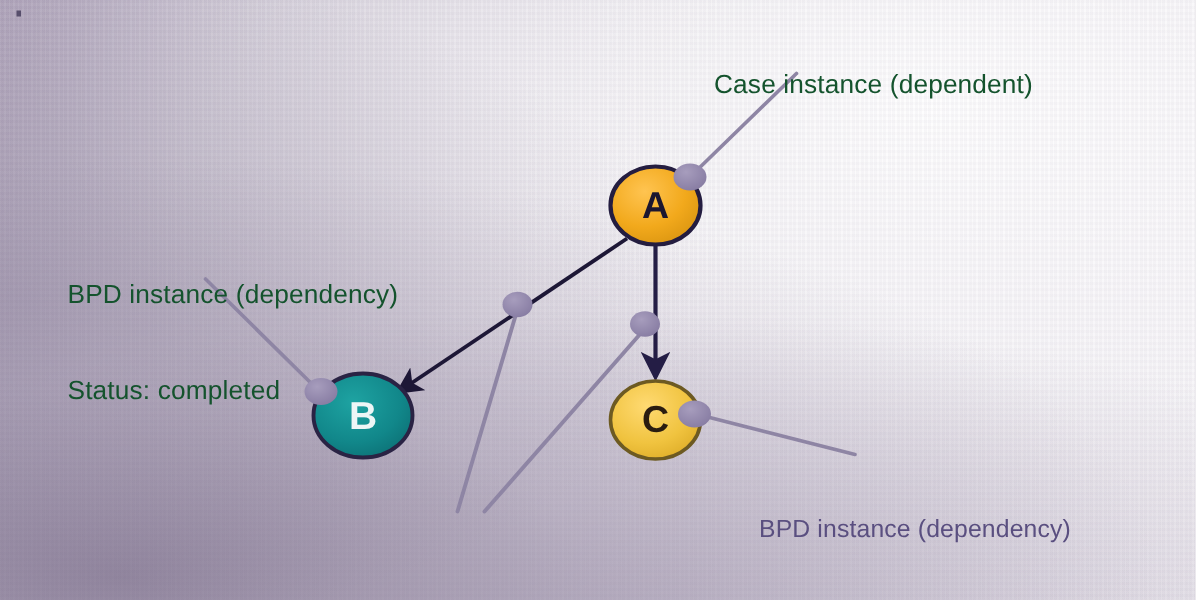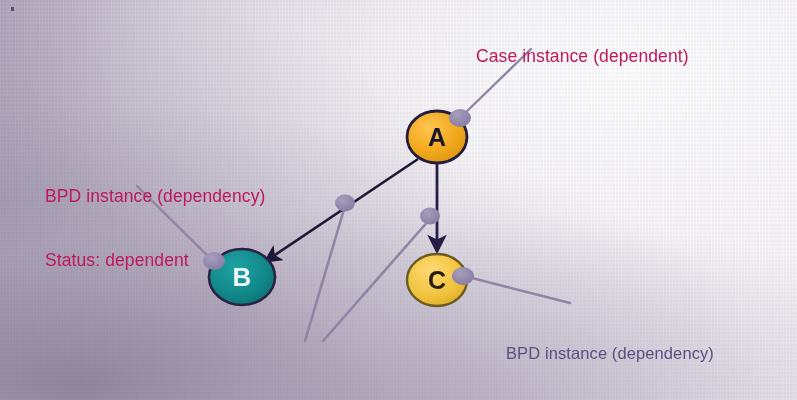--- a/index.html
+++ b/index.html
@@ -64,21 +64,21 @@
     width: 797px;
     height: 400px;
   }
   .anno {
     position: absolute;
     white-space: pre;
     line-height: 1.22;
     letter-spacing: 0.1px;
   }
   .anno-dark {
-    color: #be185d;
+    color: #14532d;
     font-size: 17.5px;
   }
   .anno-violet {
     color: #5a4f80;
     font-size: 16.5px;
   }
   .anno-title {
     color: #3b2d63;
     font-size: 22px;
     font-weight: bold;
@@ -175,21 +175,21 @@
       </g>
       <ellipse cx="460" cy="118" rx="11" ry="9" fill="url(#grad-dot)"></ellipse>
     </svg>
 
     <div class="anno anno-dark" style="left:476px; top:3px;">
       <div>Case instance (dependent)</div>
     </div>
 
     <div class="anno anno-dark" style="left:45px; top:143px;">
       <div>BPD instance (dependency)</div>
-      <div>Status: dependent</div>
+      <div>Status: completed</div>
     </div>
 
     <div class="anno anno-violet" style="left:506px; top:303px;">
       <div>BPD instance (dependency)</div>
       
     </div>
 
     <div class="anno anno-title" style="left:224px; top:344px;">
       <div>Dependent</div>
       

